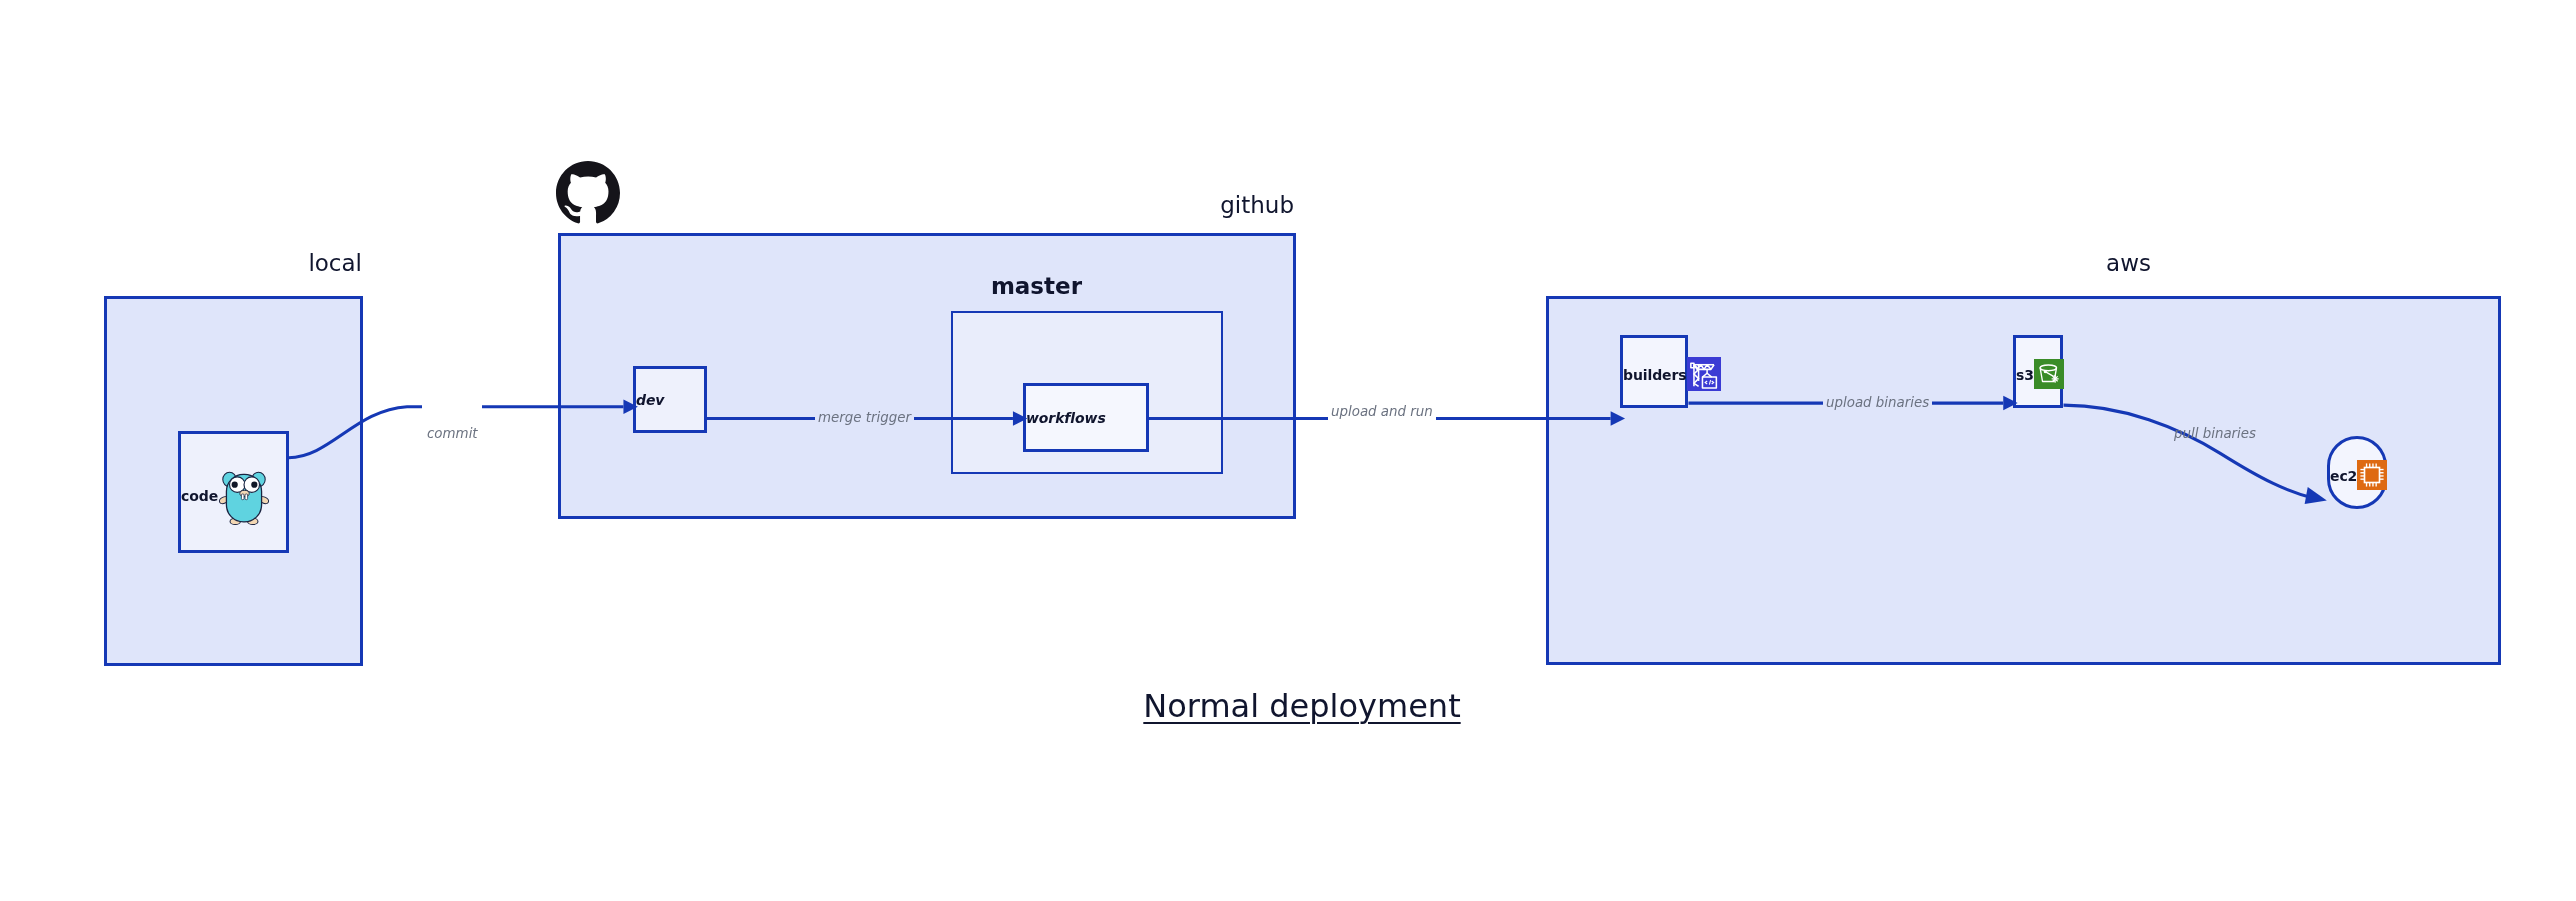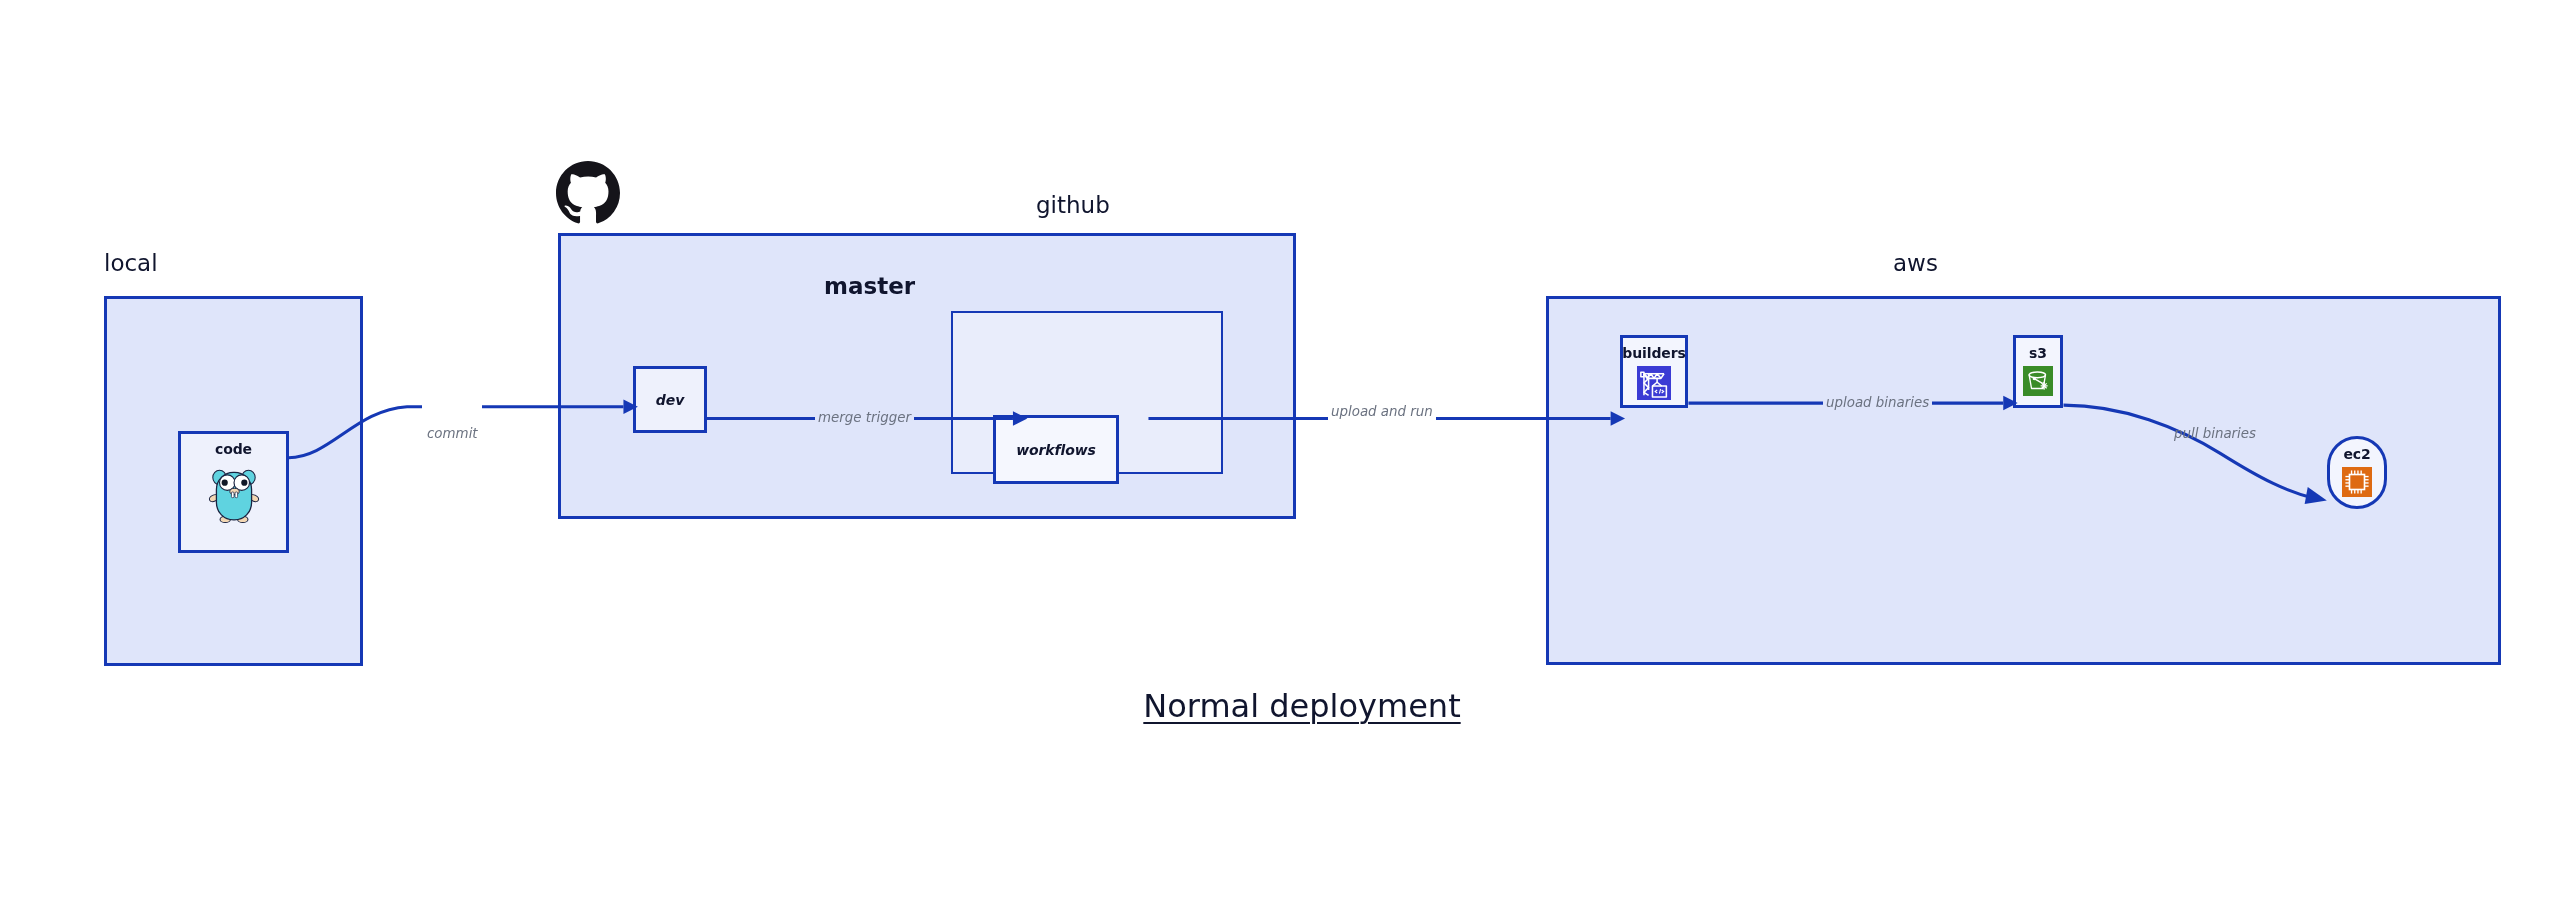--- a/index.html
+++ b/index.html
@@ -34,35 +34,35 @@
     background: #e9edfb;
     border-width: 2.6px;
   }
 
   .group-label {
     position: absolute;
     color: #10152e;
     font-family: "DejaVu Sans", sans-serif;
     font-weight: 400;
     white-space: nowrap;
-    text-align: left;
+    text-align: right;
   }
   .group-label.lbl-local  { font-size: 23px; left: 104px;  top: 250px; width: 258px; }
   .group-label.lbl-github { font-size: 23px; left: 1036px; top: 192px; width: 258px; }
   .group-label.lbl-master { font-size: 23px; left: 824px; top: 273px; width: 258px; font-weight: bold; }
   .group-label.lbl-aws    { font-size: 23px; left: 1893px; top: 250px; width: 258px; }
 
   
   .node {
     position: absolute;
     box-sizing: border-box;
     border: 3.1px solid #1538b5;
     background: #eef1fc;
     display: flex;
-    flex-direction: column;
+    flex-direction: row;
     align-items: center;
   }
   .node-title {
     font-family: "DejaVu Sans", sans-serif;
     font-weight: 700;
     font-size: 14px;
     color: #10152e;
     letter-spacing: -0.1px;
     margin-top: 7.2px;
     white-space: nowrap;
@@ -171,21 +171,21 @@
   <div class="group-label lbl-github">github</div>
   <div class="group" id="grp-github" style="left:558px; top:233px; width:738px; height:286px;"></div>
 
   <div class="group-label lbl-master">master</div>
   <div class="group inner" id="grp-master" style="left:951px; top:311px; width:272px; height:163px;"></div>
 
   <div class="node" style="left:633px; top:366px; width:74px; height:67px;">
     <div class="node-title centered">dev</div>
   </div>
 
-  <div class="node" style="left:993px; top:383px; width:126px; height:69px; background:#f5f7fe;margin-top:32px;">
+  <div class="node" style="left:1023px; top:383px; width:126px; height:69px; background:#f5f7fe;">
     <div class="node-title centered">workflows</div>
   </div>
 
   <div class="group-label lbl-aws">aws</div>
   <div class="group" id="grp-aws" style="left:1546px; top:296px; width:955px; height:369px;"></div>
 
   <div class="node" style="left:1620px; top:335px; width:68px; height:73px; background:#f3f5fe;">
     <div class="node-title">builders</div>
     <div class="node-icon">
       <svg width="34" height="34" viewBox="0 0 44 44">

